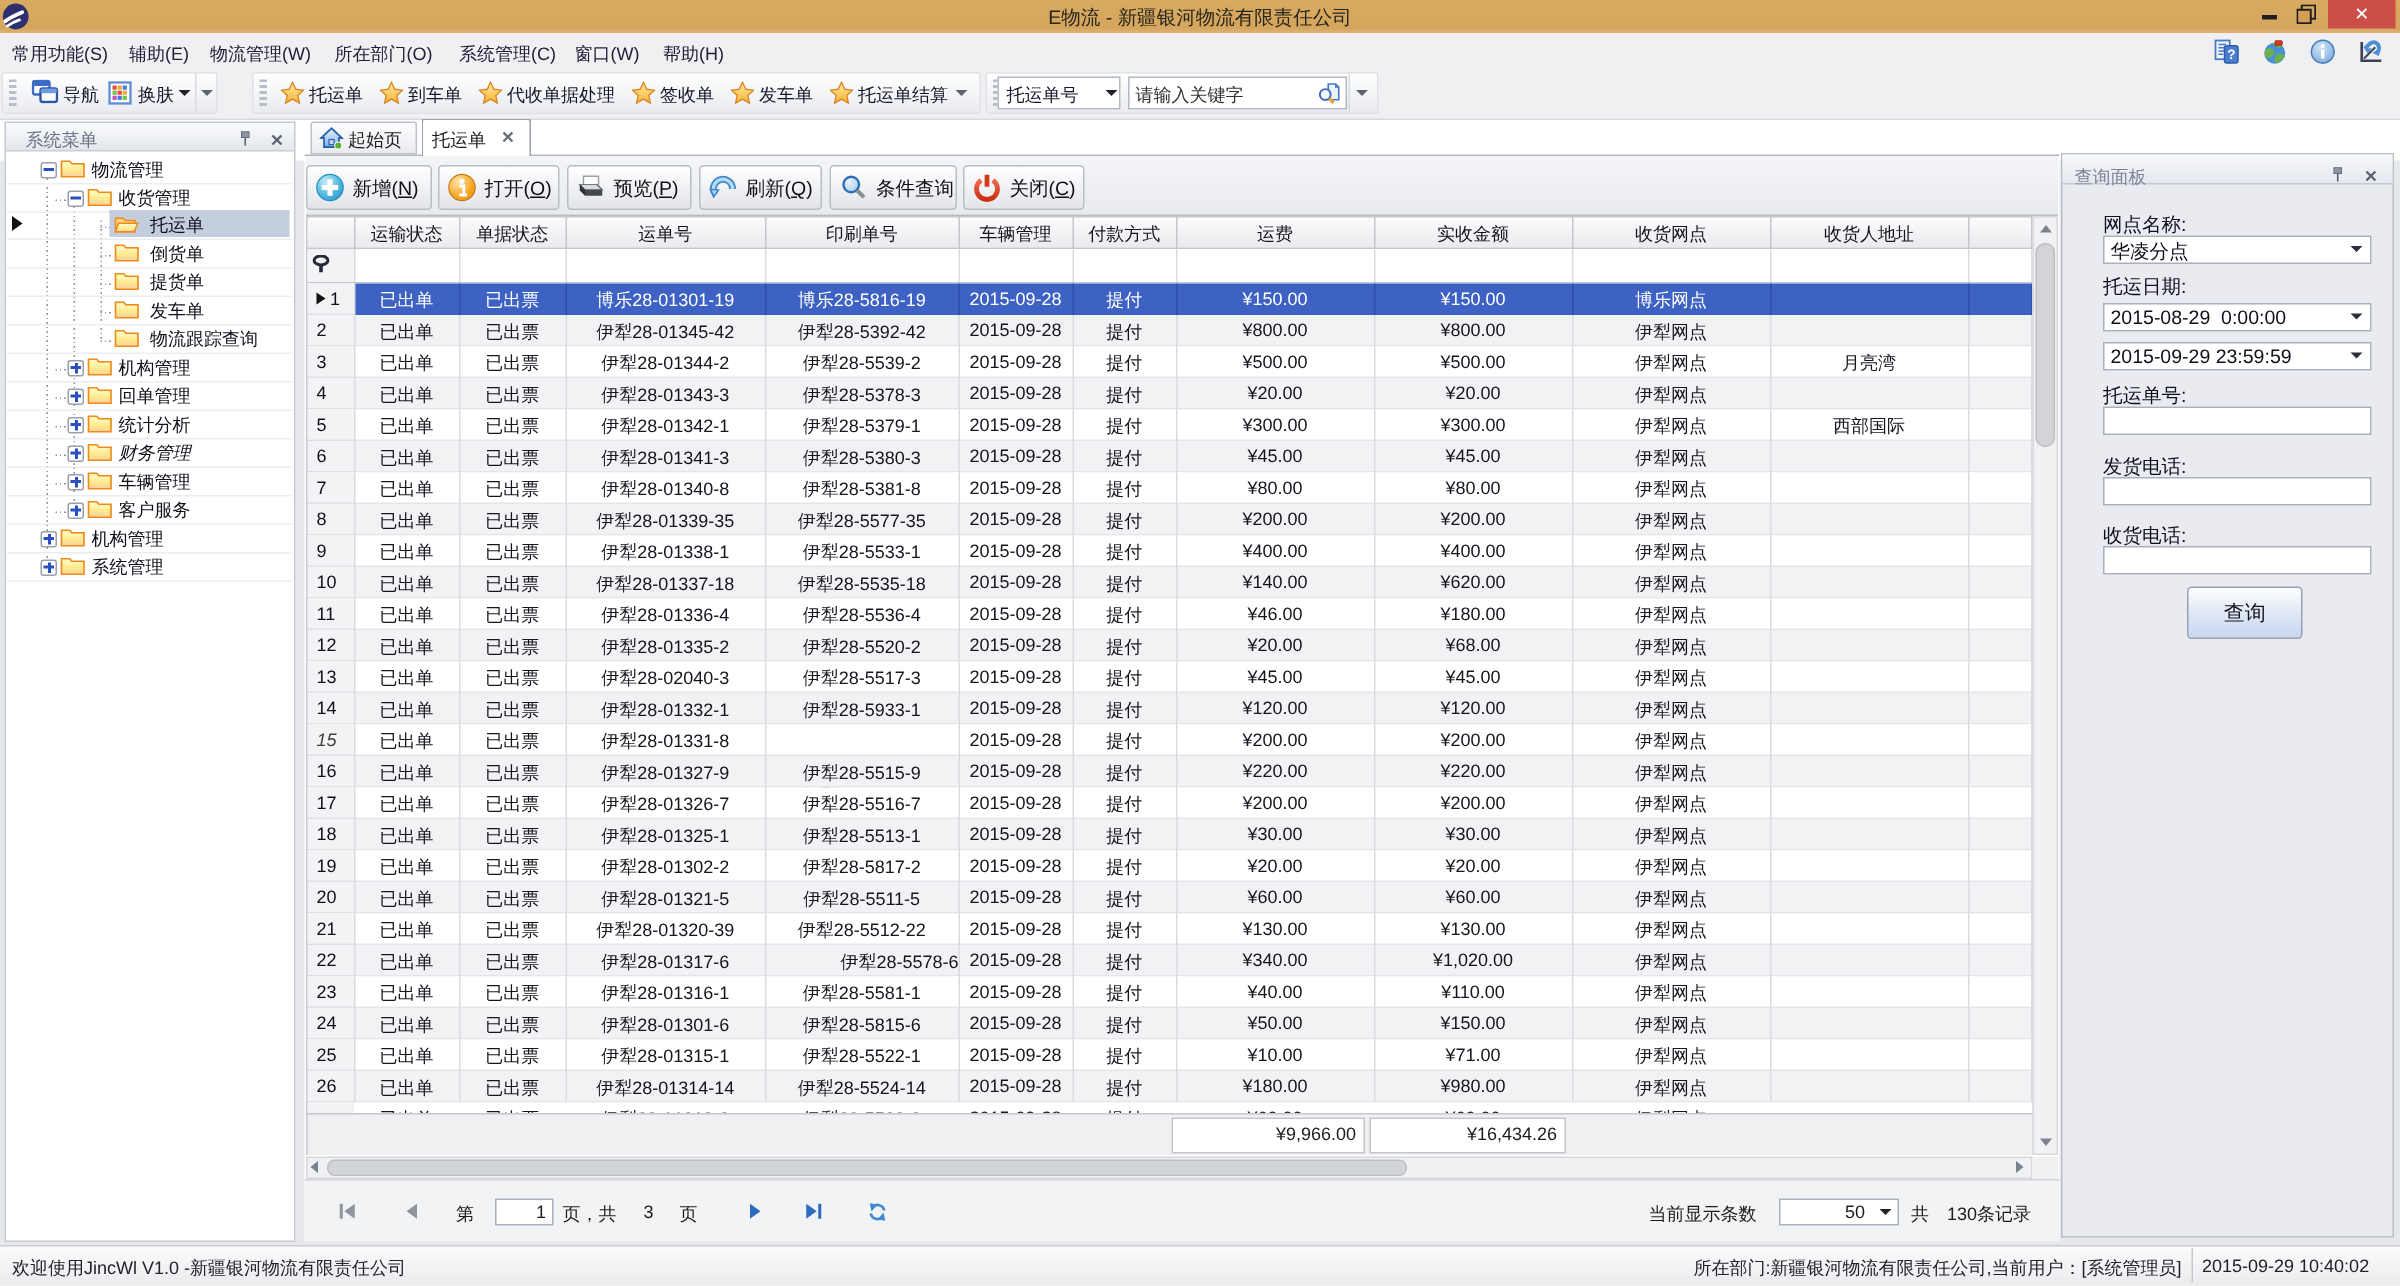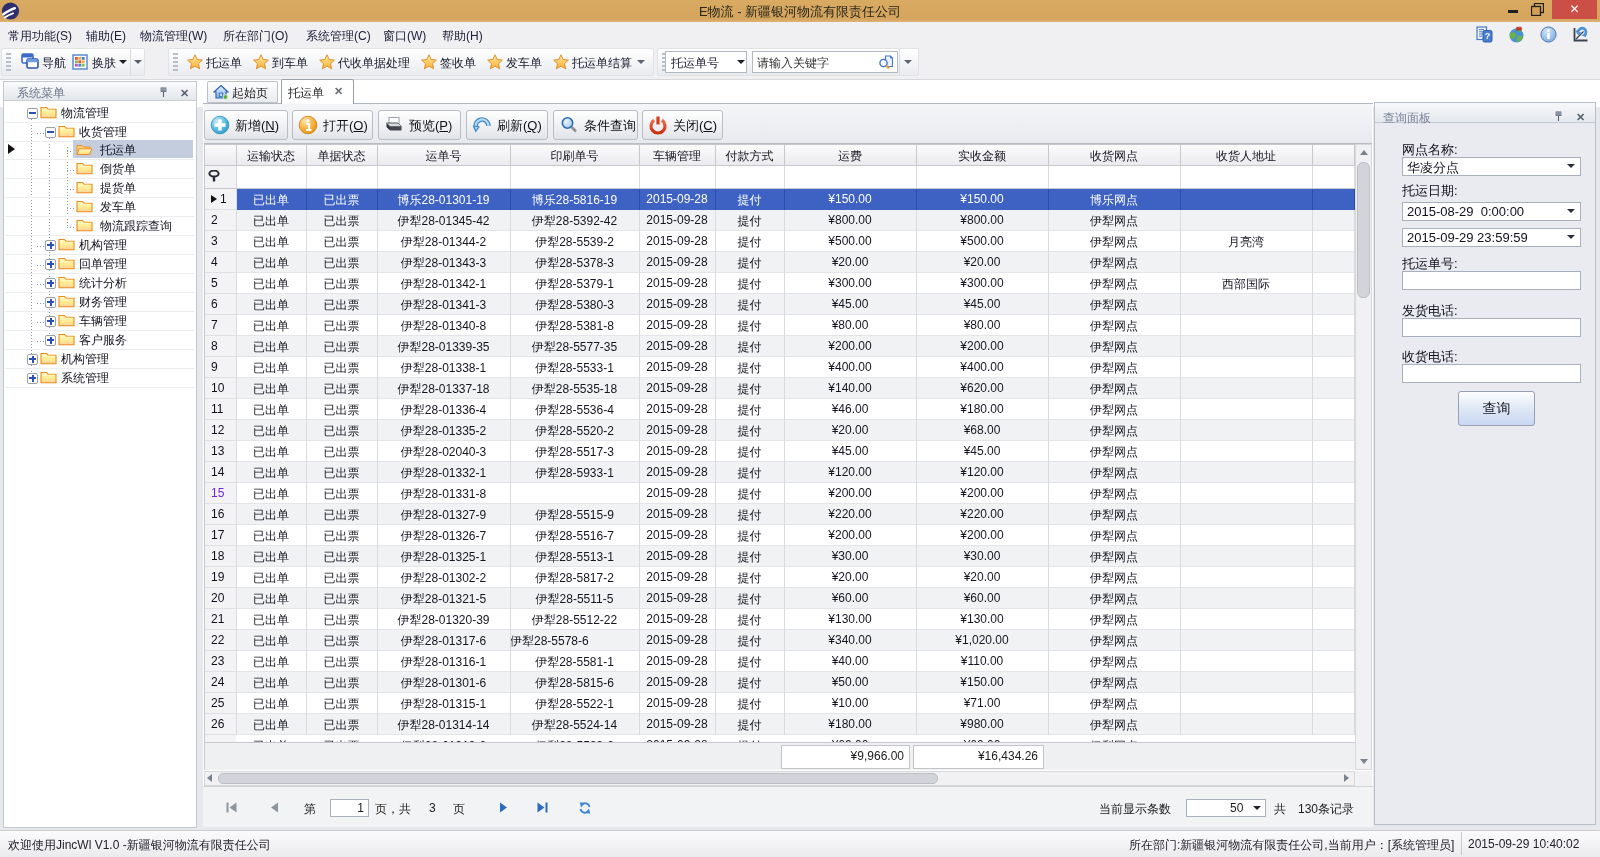--- a/index.html
+++ b/index.html
@@ -348,21 +348,21 @@
       <defs>
         <linearGradient id="gf2" x1="0" y1="0" x2="0" y2="1">
           <stop offset="0" stop-color="#fffdc4"></stop>
           <stop offset="0.62" stop-color="#ffe88c"></stop>
           <stop offset="1" stop-color="#f8cfa2"></stop>
         </linearGradient>
       </defs>
       <path d="M1 2.5 L6.5 2.5 L8 4.2 L16 4.2 L16 12.8 L1 12.8 Z" fill="url(#gf2)" stroke="#ef8b1d" stroke-width="1.1"></path>
       <path d="M2 5.4 L15 5.4" stroke="#fff6b8" stroke-width="1.2"></path>
     </svg></div>
-<div class="a nw" style="left:79px;top:294px;color:#10101c;">财务管理</div>
+<div class="a nw" style="left:79px;top:294px;color:#10101c;font-style:italic;">财务管理</div>
 <div class="a" style="left:5px;top:330px;width:189px;height:1px;background:#ecedf1;"></div>
 <div class="a" style="left:45px;top:316px;width:11px;height:11px;background:#fff;border:1px solid #9aa0aa;border-radius:2px;"></div>
 <div class="a" style="left:47px;top:320px;width:7px;height:2px;background:#2b50bd;"></div>
 <div class="a" style="left:49.5px;top:317.5px;width:2px;height:7px;background:#2b50bd;"></div>
 <div class="a" style="left:58px;top:313px;"><svg width="17" height="14" viewBox="0 0 17 14" style="">
       <defs>
         <linearGradient id="gf2" x1="0" y1="0" x2="0" y2="1">
           <stop offset="0" stop-color="#fffdc4"></stop>
           <stop offset="0.62" stop-color="#ffe88c"></stop>
           <stop offset="1" stop-color="#f8cfa2"></stop>
@@ -898,21 +898,21 @@
 <div class="a" style="left:639px;top:462px;width:1px;height:21px;background:#d9dbde;"></div>
 <div class="a" style="left:715px;top:462px;width:1px;height:21px;background:#d9dbde;"></div>
 <div class="a" style="left:784px;top:462px;width:1px;height:21px;background:#d9dbde;"></div>
 <div class="a" style="left:916px;top:462px;width:1px;height:21px;background:#d9dbde;"></div>
 <div class="a" style="left:1048px;top:462px;width:1px;height:21px;background:#d9dbde;"></div>
 <div class="a" style="left:1180px;top:462px;width:1px;height:21px;background:#d9dbde;"></div>
 <div class="a" style="left:1312px;top:462px;width:1px;height:21px;background:#d9dbde;"></div>
 <div class="a" style="left:1354px;top:462px;width:1px;height:21px;background:#d9dbde;"></div>
 <div class="a" style="left:205px;top:483px;width:1150px;height:21px;background:#fff;border-bottom:1px solid #e4e5e8;"></div>
 <div class="a" style="left:205px;top:483px;width:31px;height:21px;background:#f3f3f5;border-bottom:1px solid #e0e1e4;"></div>
-<div class="a nw" style="left:211px;top:486px;width:25px;height:16px;color:#6d28d9;">15</div>
+<div class="a nw" style="left:211px;top:486px;width:25px;height:16px;color:#404040;font-style:italic;">15</div>
 <div class="a nw" style="left:236px;top:486px;width:70px;height:16px;text-align:center;color:#15151f;">已出单</div>
 <div class="a nw" style="left:306px;top:486px;width:71px;height:16px;text-align:center;color:#15151f;">已出票</div>
 <div class="a nw" style="left:377px;top:486px;width:133px;height:16px;text-align:center;color:#15151f;">伊犁28-01331-8</div>
 <div class="a nw" style="left:510px;top:486px;width:129px;height:16px;text-align:center;color:#15151f;margin-top:36px;">伊犁28-5514-8</div>
 <div class="a nw" style="left:639px;top:486px;width:76px;height:16px;text-align:center;color:#15151f;">2015-09-28</div>
 <div class="a nw" style="left:715px;top:486px;width:69px;height:16px;text-align:center;color:#15151f;">提付</div>
 <div class="a nw" style="left:784px;top:486px;width:132px;height:16px;text-align:center;color:#15151f;">¥200.00</div>
 <div class="a nw" style="left:916px;top:486px;width:132px;height:16px;text-align:center;color:#15151f;">¥200.00</div>
 <div class="a nw" style="left:1048px;top:486px;width:132px;height:16px;text-align:center;color:#15151f;">伊犁网点</div>
 <div class="a nw" style="left:1180px;top:486px;width:132px;height:16px;text-align:center;color:#15151f;"></div>
@@ -1077,21 +1077,21 @@
 <div class="a" style="left:1048px;top:609px;width:1px;height:21px;background:#d9dbde;"></div>
 <div class="a" style="left:1180px;top:609px;width:1px;height:21px;background:#d9dbde;"></div>
 <div class="a" style="left:1312px;top:609px;width:1px;height:21px;background:#d9dbde;"></div>
 <div class="a" style="left:1354px;top:609px;width:1px;height:21px;background:#d9dbde;"></div>
 <div class="a" style="left:205px;top:630px;width:1150px;height:21px;background:#f1f2f4;border-bottom:1px solid #e4e5e8;"></div>
 <div class="a" style="left:205px;top:630px;width:31px;height:21px;background:#f3f3f5;border-bottom:1px solid #e0e1e4;"></div>
 <div class="a nw" style="left:211px;top:633px;width:25px;height:16px;color:#10101c;">22</div>
 <div class="a nw" style="left:236px;top:633px;width:70px;height:16px;text-align:center;color:#15151f;">已出单</div>
 <div class="a nw" style="left:306px;top:633px;width:71px;height:16px;text-align:center;color:#15151f;">已出票</div>
 <div class="a nw" style="left:377px;top:633px;width:133px;height:16px;text-align:center;color:#15151f;">伊犁28-01317-6</div>
-<div class="a nw" style="left:510px;top:633px;width:129px;height:16px;text-align:left;color:#15151f;">伊犁28-5578-6</div>
+<div class="a nw" style="left:510px;top:633px;width:129px;height:16px;text-align:right;color:#15151f;">伊犁28-5578-6</div>
 <div class="a nw" style="left:639px;top:633px;width:76px;height:16px;text-align:center;color:#15151f;">2015-09-28</div>
 <div class="a nw" style="left:715px;top:633px;width:69px;height:16px;text-align:center;color:#15151f;">提付</div>
 <div class="a nw" style="left:784px;top:633px;width:132px;height:16px;text-align:center;color:#15151f;">¥340.00</div>
 <div class="a nw" style="left:916px;top:633px;width:132px;height:16px;text-align:center;color:#15151f;">¥1,020.00</div>
 <div class="a nw" style="left:1048px;top:633px;width:132px;height:16px;text-align:center;color:#15151f;">伊犁网点</div>
 <div class="a nw" style="left:1180px;top:633px;width:132px;height:16px;text-align:center;color:#15151f;"></div>
 <div class="a" style="left:236px;top:630px;width:1px;height:21px;background:#d9dbde;"></div>
 <div class="a" style="left:306px;top:630px;width:1px;height:21px;background:#d9dbde;"></div>
 <div class="a" style="left:377px;top:630px;width:1px;height:21px;background:#d9dbde;"></div>
 <div class="a" style="left:510px;top:630px;width:1px;height:21px;background:#d9dbde;"></div>

